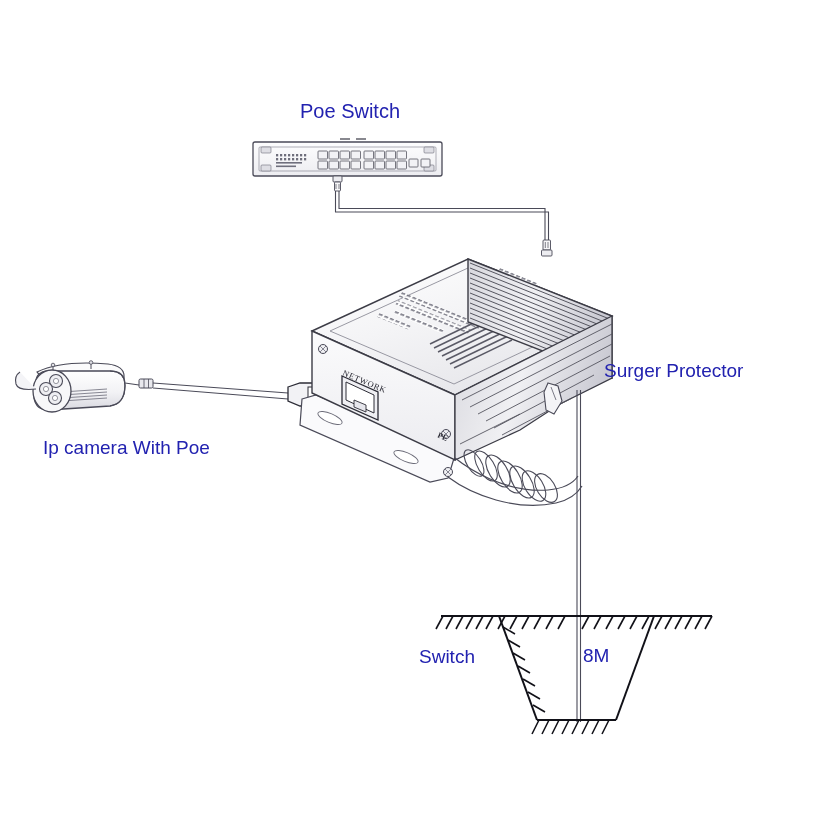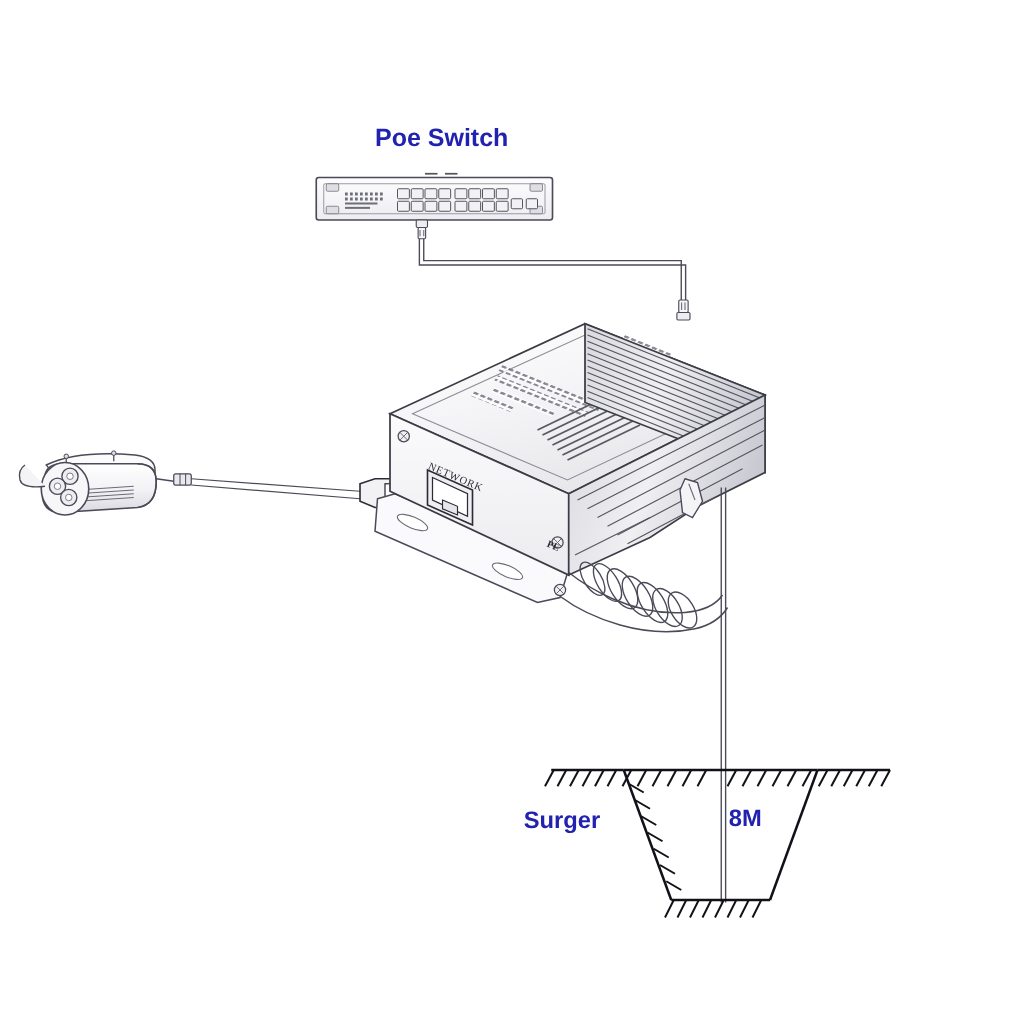--- a/index.html
+++ b/index.html
@@ -22,21 +22,21 @@
     position: absolute;
     left: 0;
     top: 0;
     width: 816px;
     height: 816px;
   }
   .lbl {
     position: absolute;
     color: #2222b0;
     font-family: "Liberation Sans", sans-serif;
-    font-weight: bold;
+    font-weight: normal;
     white-space: nowrap;
     user-select: none;
   }
   #label-poe-switch {
     left: 300px;
     top: 100px;
     font-size: 20px;
   }
   #label-surge {
     left: 604px;
@@ -398,19 +398,21 @@
         <line x1="589" y1="720" x2="582" y2="734"></line>
         <line x1="599" y1="720" x2="592" y2="734"></line>
         <line x1="609" y1="720" x2="602" y2="734"></line>
       </g>
     </g>
 
   </svg>
 
   <div class="lbl" id="label-poe-switch">Poe Switch</div>
 
-
-
-  <div class="lbl" id="label-ground">Surger</div>
+  <div class="lbl" id="label-surge">Surger Protector</div>
+
+  <div class="lbl" id="label-camera">Ip camera With Poe</div>
+
+  <div class="lbl" id="label-ground">Switch</div>
 
   <div class="lbl" id="label-1m">8M</div>
 
 </div>
 
 </body></html>

